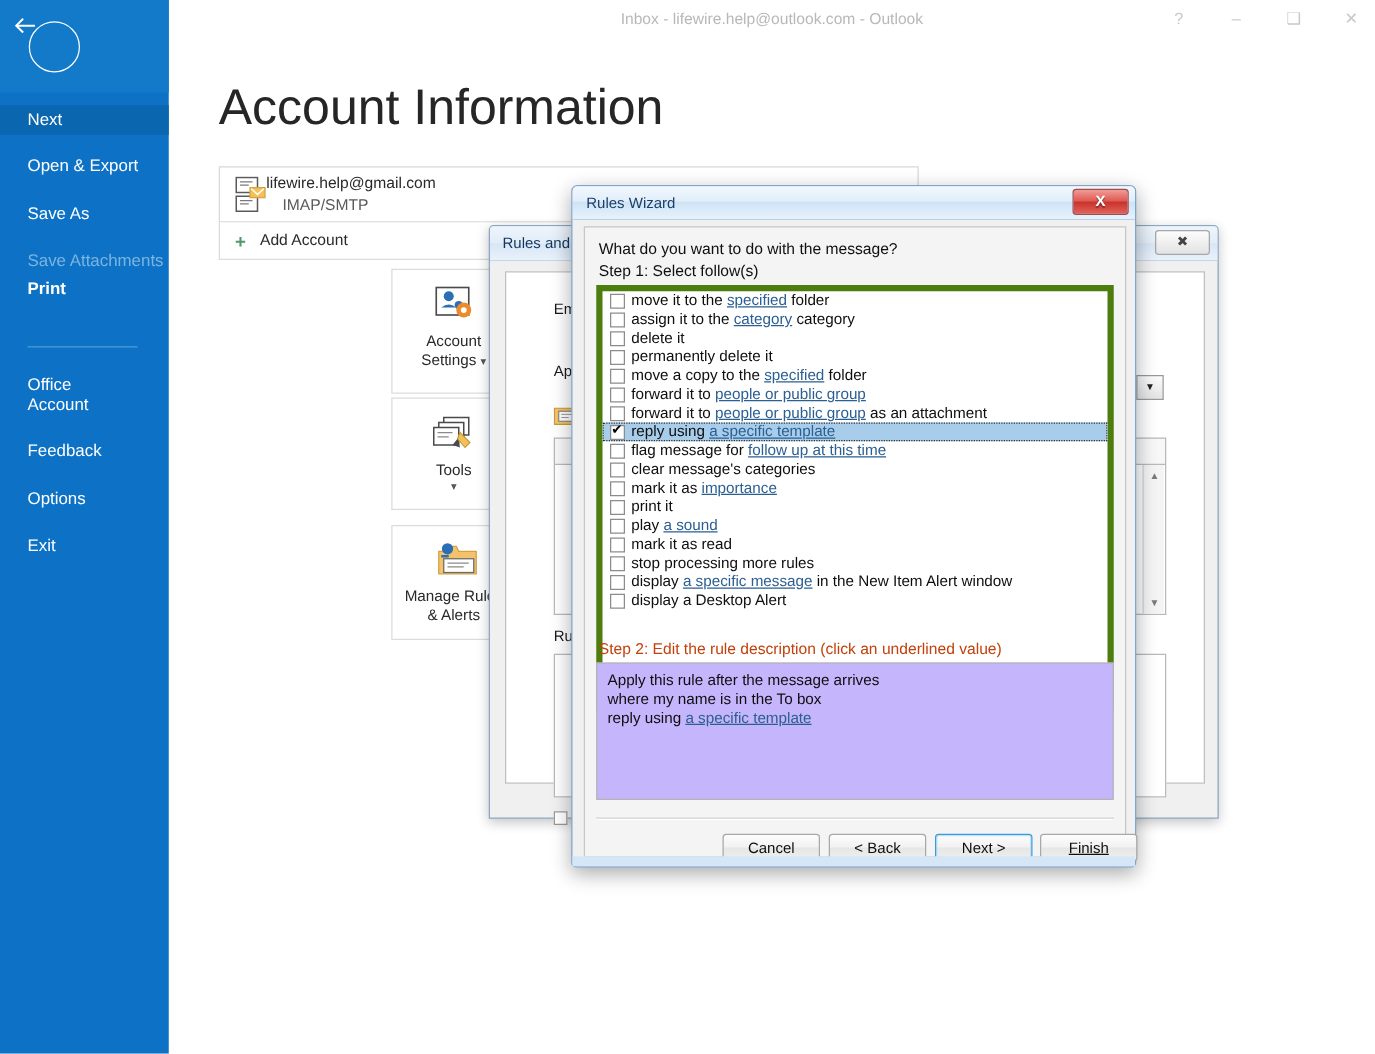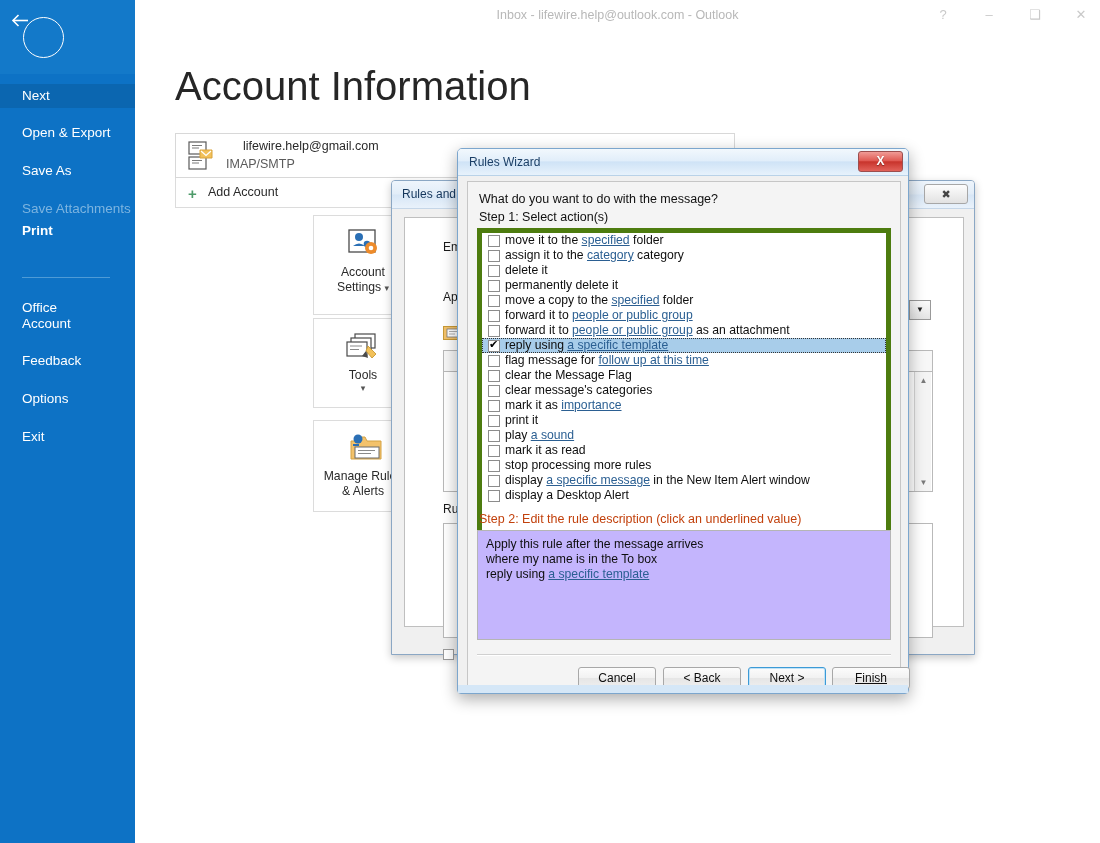--- a/index.html
+++ b/index.html
@@ -109,21 +109,21 @@
   
   .acct-card {
     position: absolute;
     left: 40px; top: 133px;
     width: 560px; height: 45px;
     background: #ffffff;
     border: 1px solid #d8d8d8;
     box-sizing: border-box;
   }
   .acct-email {
-    position: absolute; left: 67px; top: 5px;
+    position: absolute; left: 37px; top: 5px;
     font-size: 12.5px; color: #2a2a2a;
   }
   .acct-proto {
     position: absolute; left: 50px; top: 23px;
     font-size: 12.5px; color: #5a5a5a;
   }
   .acct-icon { position: absolute; left: 12px; top: 7px; }
 
   .addacct-row {
     position: absolute;
@@ -553,33 +553,32 @@
     </div>
 
     <div class="rw-dialog">
       <div class="rw-titlebar">
         <div class="rw-title">Rules Wizard</div>
         <div class="rw-close">X</div>
       </div>
 
       <div class="rw-body">
         <div class="rw-q">What do you want to do with the message?</div>
-        <div class="rw-step1">Step 1: Select action(s)</div>
+        <div class="rw-step1">Step 1: Select follow(s)</div>
 
         <div class="rw-list" id="action-list">
             <div class="rw-row"><span class="cb"></span><span>move it to the </span><span class="lnk">specified</span><span> folder</span></div>
             <div class="rw-row"><span class="cb"></span><span>assign it to the </span><span class="lnk">category</span><span> category</span></div>
             <div class="rw-row"><span class="cb"></span><span>delete it</span></div>
             <div class="rw-row"><span class="cb"></span><span>permanently delete it</span></div>
             <div class="rw-row"><span class="cb"></span><span>move a copy to the </span><span class="lnk">specified</span><span> folder</span></div>
             <div class="rw-row"><span class="cb"></span><span>forward it to </span><span class="lnk">people or public group</span></div>
             <div class="rw-row"><span class="cb"></span><span>forward it to </span><span class="lnk">people or public group</span><span> as an attachment</span></div>
             <div class="rw-row checked"><span class="cb"></span><span>reply using </span><span class="lnk">a specific template</span></div>
             <div class="rw-row"><span class="cb"></span><span>flag message for </span><span class="lnk">follow up at this time</span></div>
-            <div class="rw-row"><span class="cb"></span><span>clear the Message Flag</span></div>
             <div class="rw-row"><span class="cb"></span><span>clear message's categories</span></div>
             <div class="rw-row"><span class="cb"></span><span>mark it as </span><span class="lnk">importance</span></div>
             <div class="rw-row"><span class="cb"></span><span>print it</span></div>
             <div class="rw-row"><span class="cb"></span><span>play </span><span class="lnk">a sound</span></div>
             <div class="rw-row"><span class="cb"></span><span>mark it as read</span></div>
             <div class="rw-row"><span class="cb"></span><span>stop processing more rules</span></div>
             <div class="rw-row"><span class="cb"></span><span>display </span><span class="lnk">a specific message</span><span> in the New Item Alert window</span></div>
             <div class="rw-row"><span class="cb"></span><span>display a Desktop Alert</span></div>
           </div>
 

